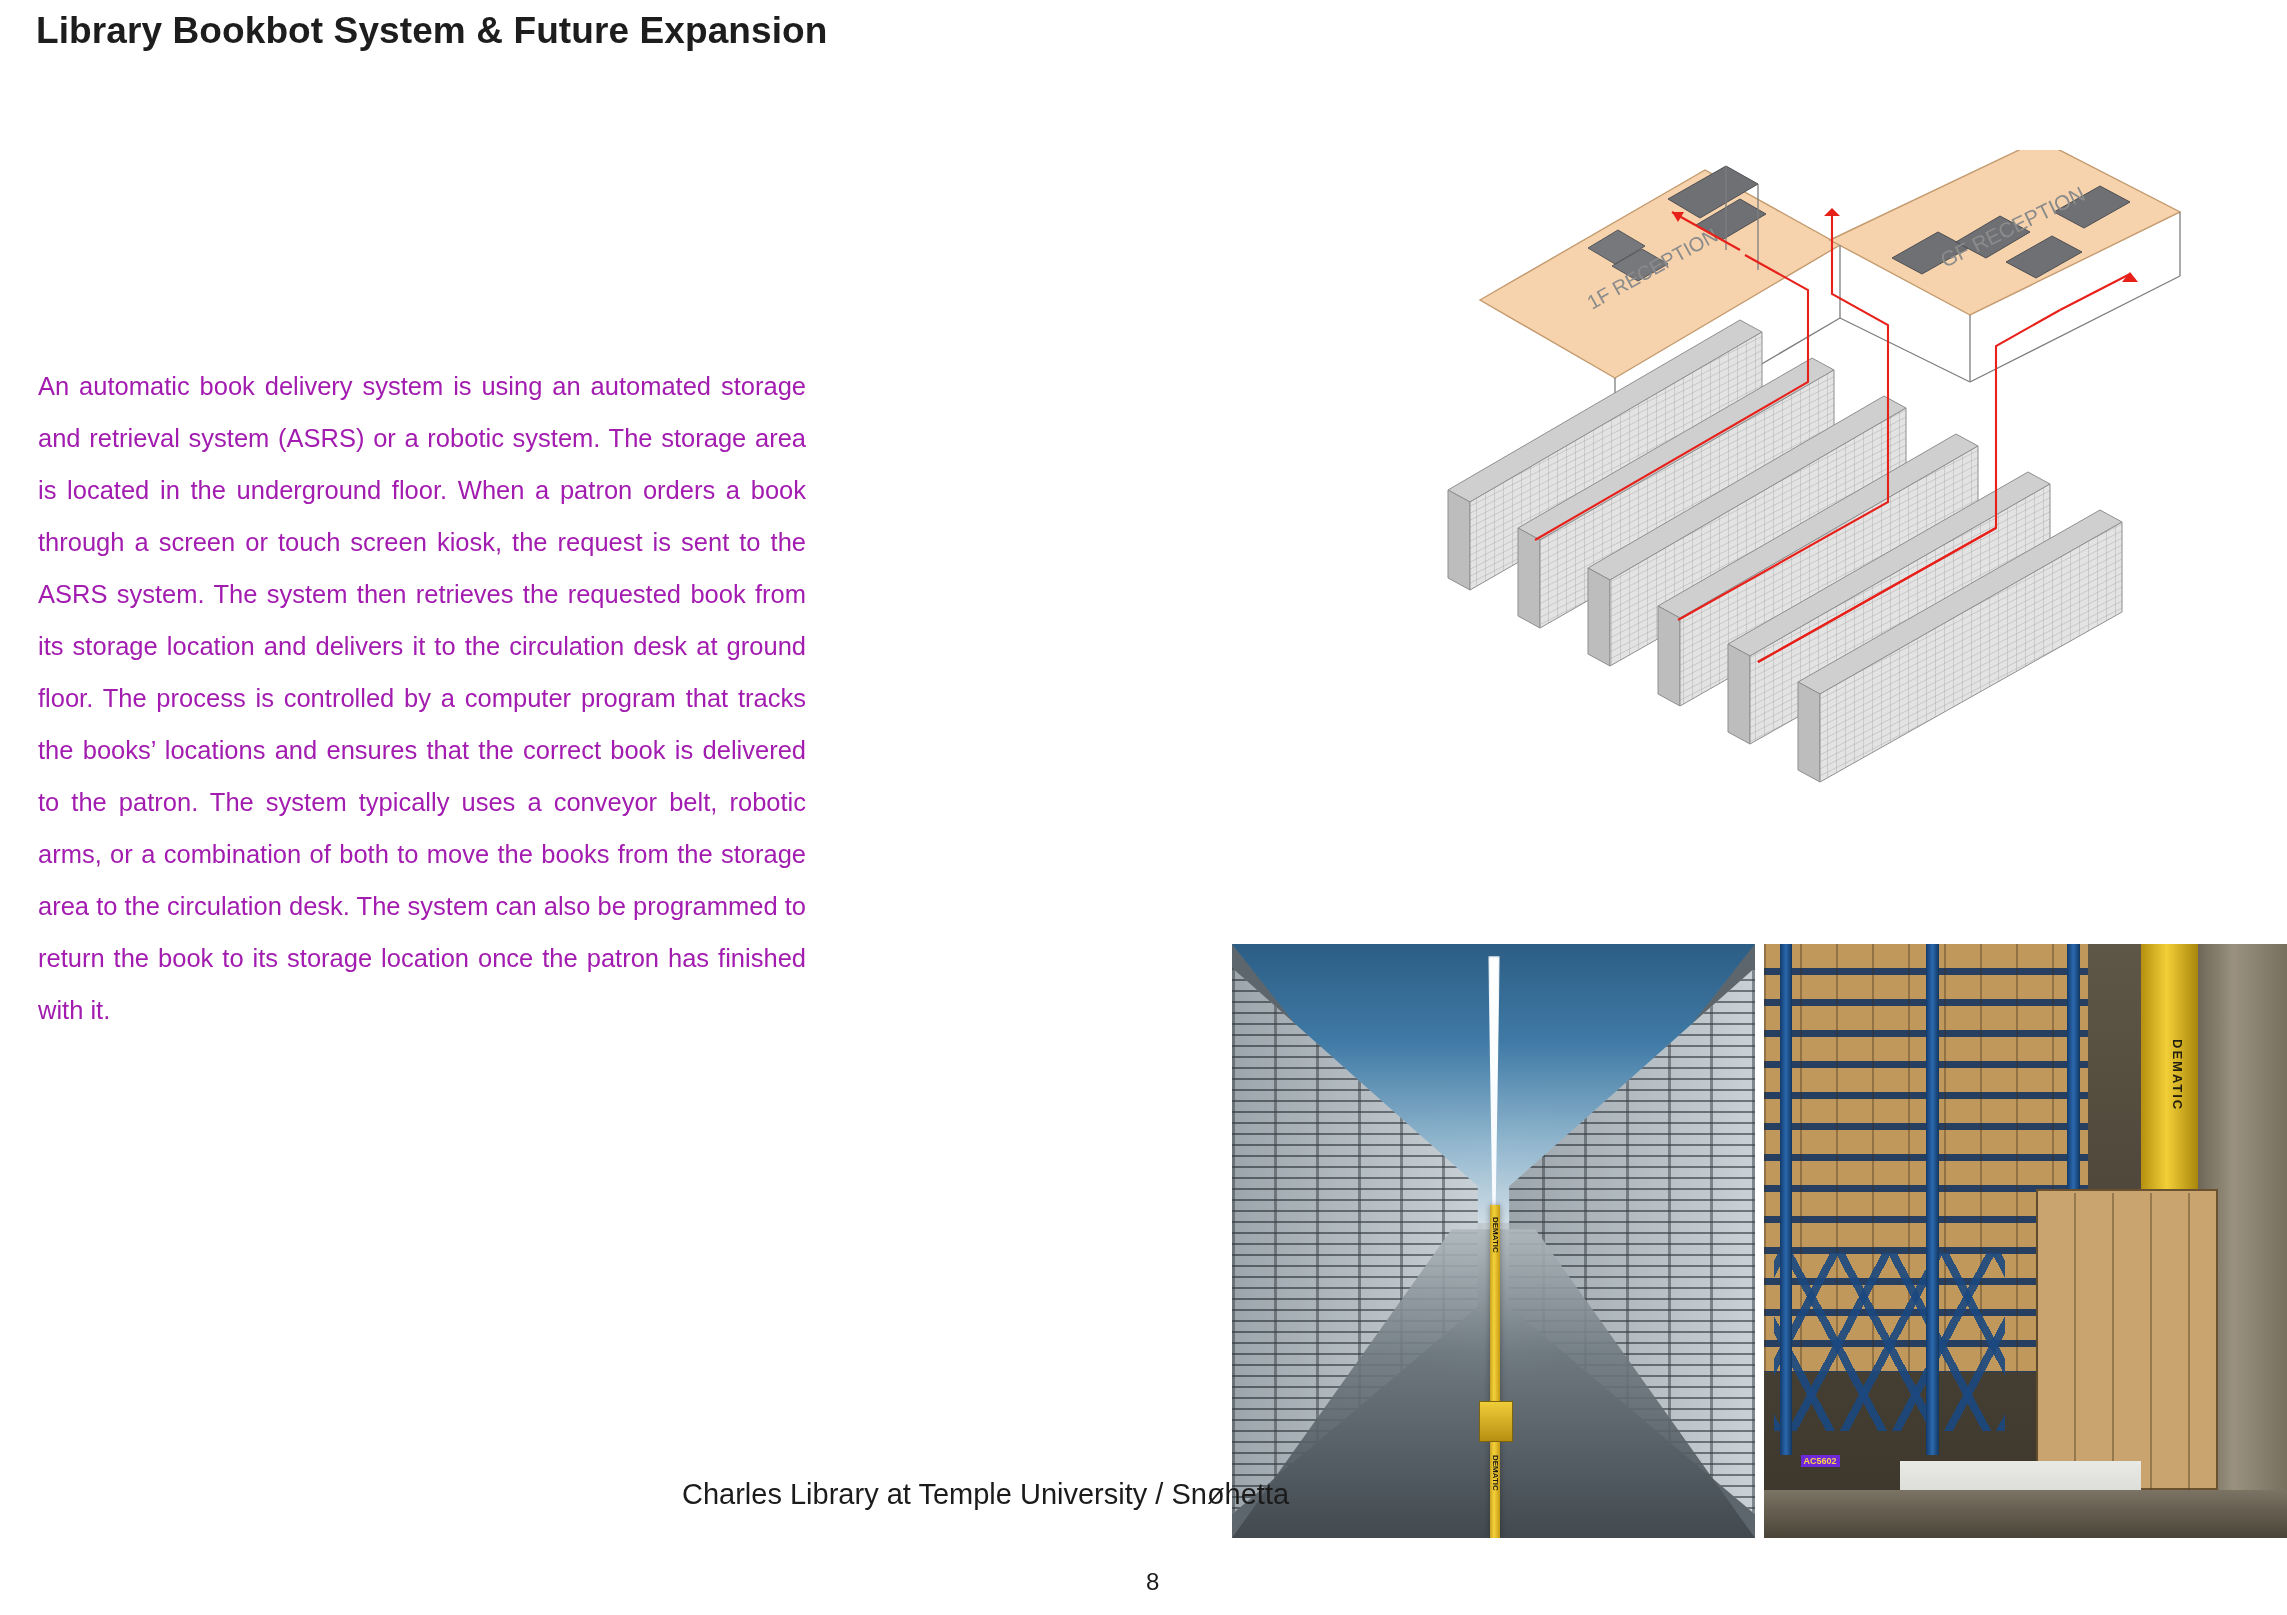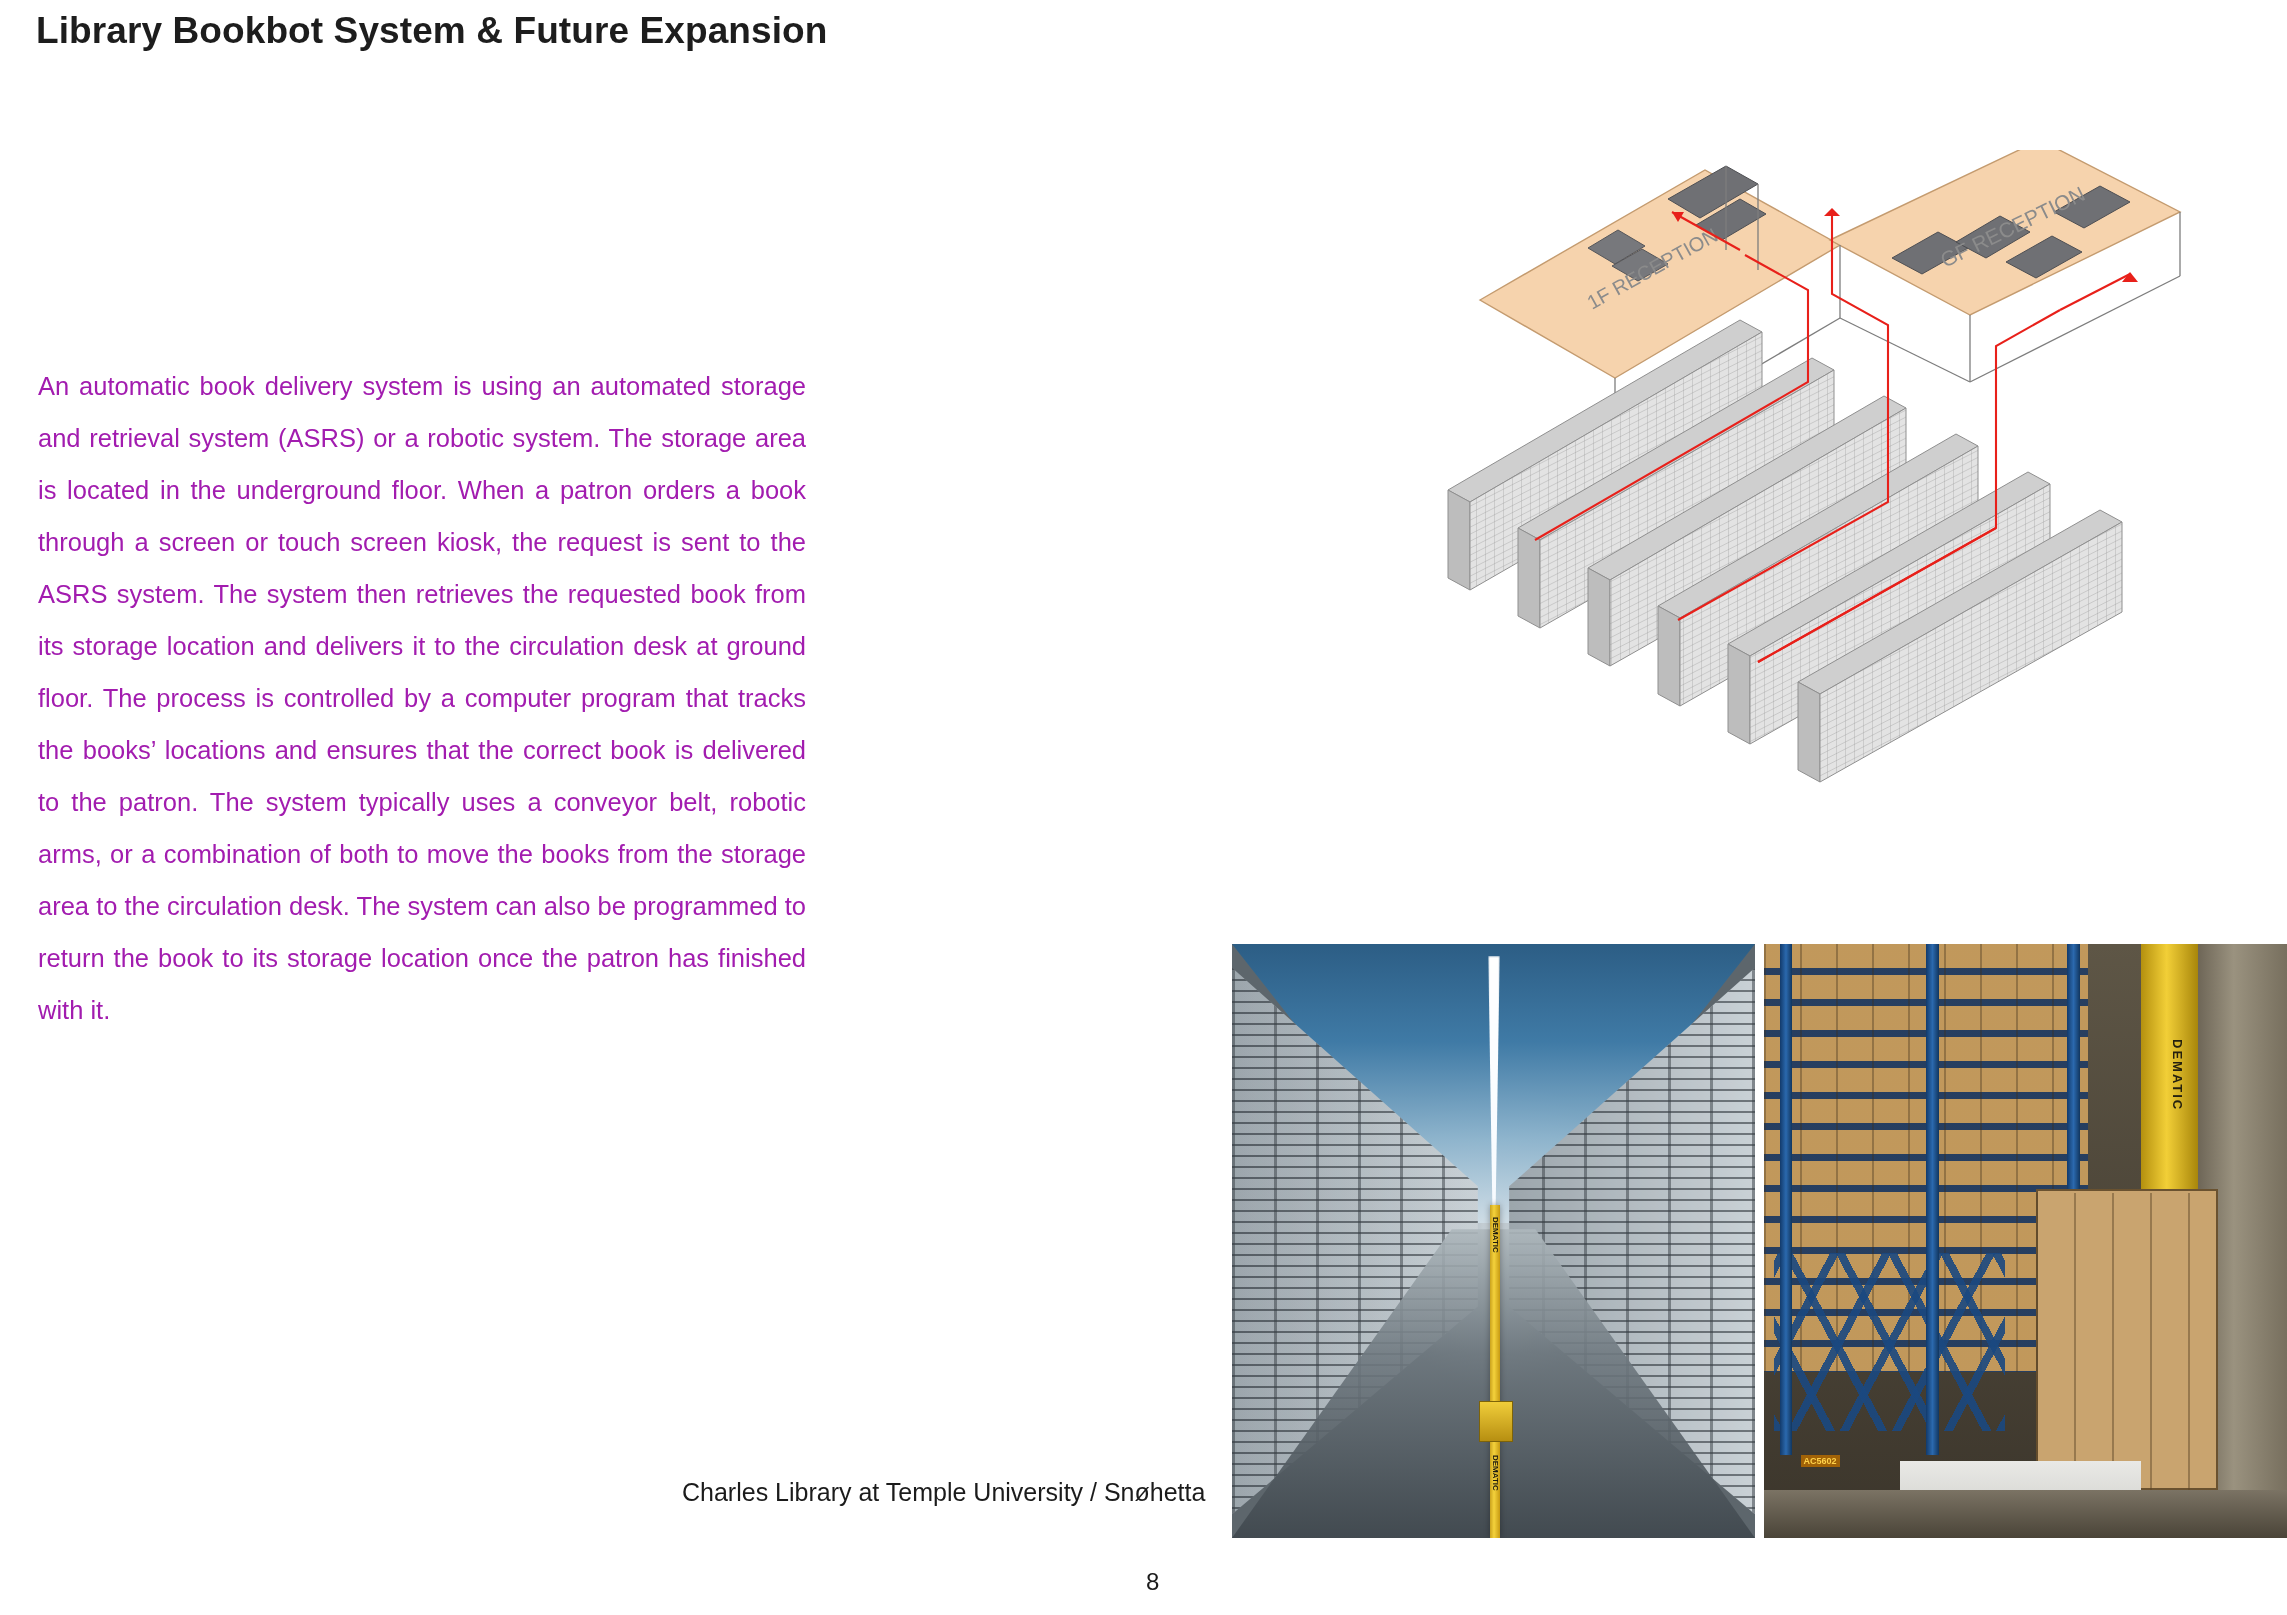--- a/index.html
+++ b/index.html
@@ -39,21 +39,21 @@
     text-align: justify;
     text-justify: inter-word;
     color: #a21caf;
   }
 
   
   .caption {
     position: absolute;
     left: 682px;
     top: 1478px;
-    font-size: 25px;
+    font-size: 29px;
     color: #1b1b1b;
     white-space: nowrap;
   }
 
   
   .page-number {
     position: absolute;
     left: 1146px;
     top: 1568px;
     font-size: 24px;
@@ -211,21 +211,21 @@
     position: absolute; left: 12%; bottom: 3%; width: 48%; height: 4%;
     background: linear-gradient(to bottom,#efd451,#b08f0d);
   }
   .wh-floor {
     position: absolute; left: 0; bottom: 0; width: 100%; height: 8%;
     background: linear-gradient(to bottom,#7b7364,#4a4438);
   }
   .wh-label-small {
     position: absolute; left: 7%; top: 86%;
     font-size: 9px; color: #ffd24a; font-weight: 700;
-    background: #a16207; padding: 1px 3px;
+    background: #6d28d9; padding: 1px 3px;
   }
 </style>
 </head>
 <body>
 
 <div class="page-title">Library Bookbot System &amp; Future Expansion</div>
 
 <div class="body-text">An automatic book delivery system is using an automated storage and retrieval system (ASRS) or a robotic system. The storage area is located in the underground floor. When a patron orders a book through a screen or touch screen kiosk, the request is sent to the ASRS system. The system then retrieves the requested book from its storage location and delivers it to the circulation desk at ground floor. The process is controlled by a computer program that tracks the books’ locations and ensures that the correct book is delivered to the patron. The system typically uses a conveyor belt, robotic arms, or a combination of both to move the books from the storage area to the circulation desk. The system can also be programmed to return the book to its storage location once the patron has finished with it.</div>
 
 <div class="axon">

